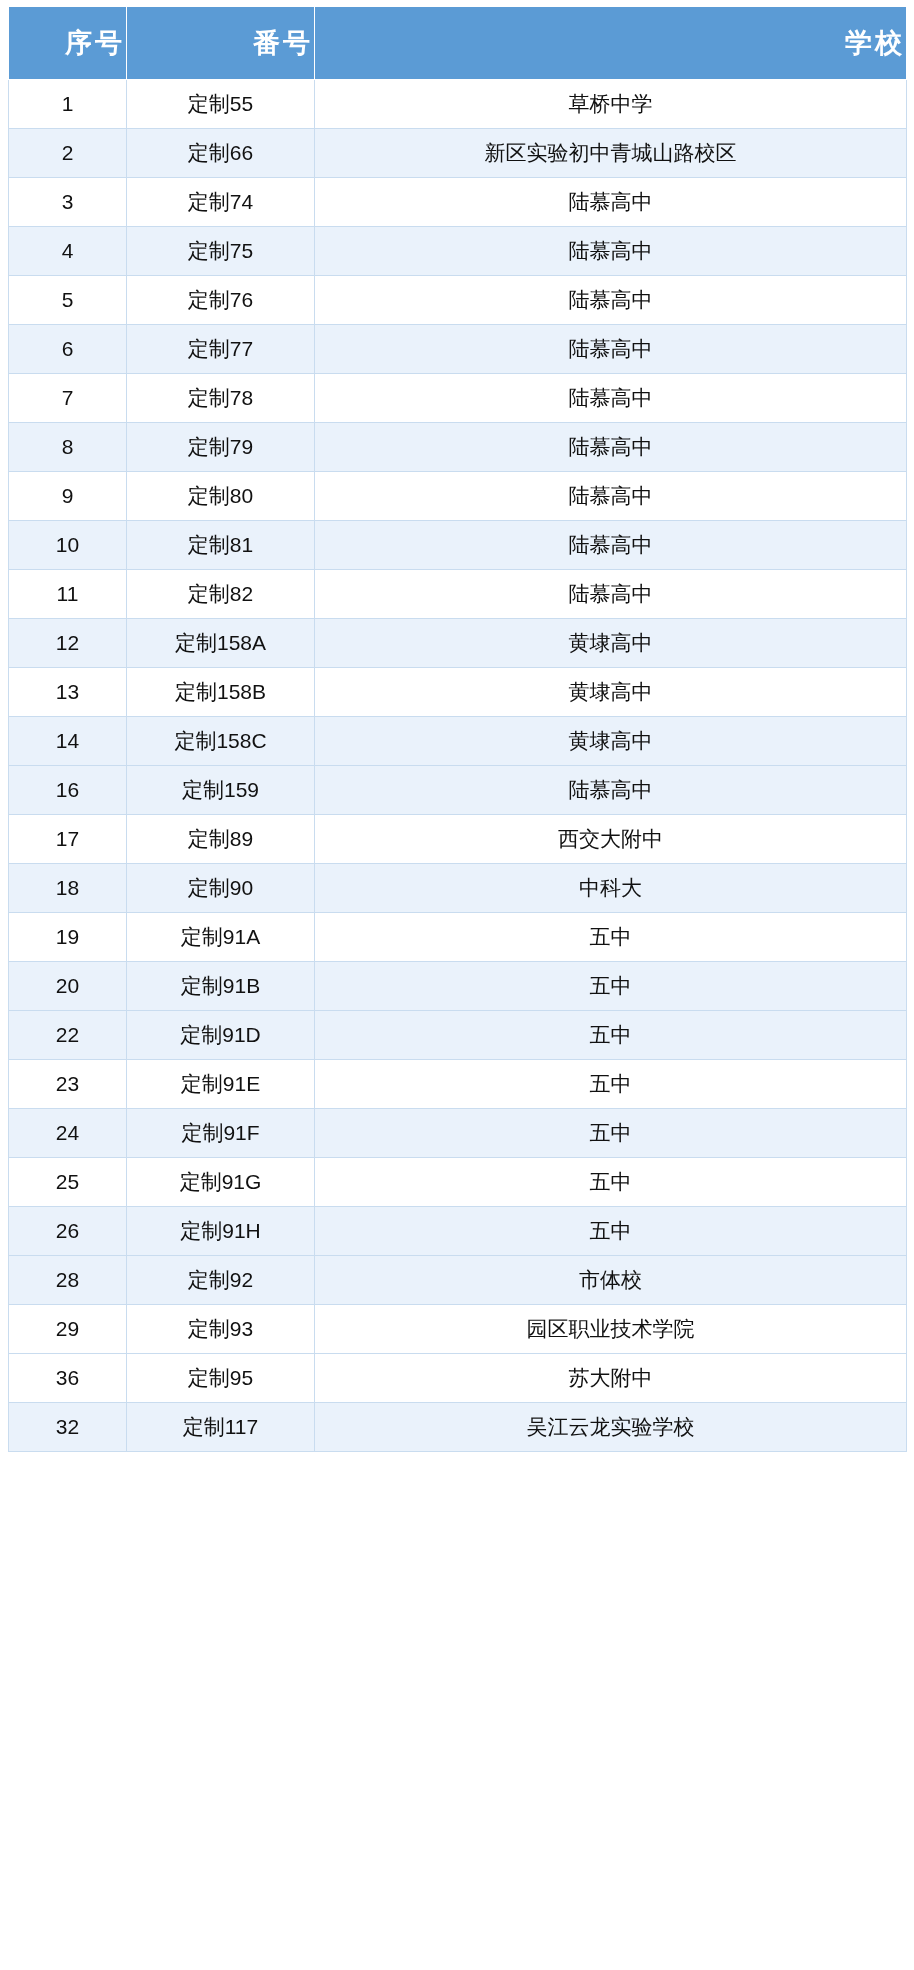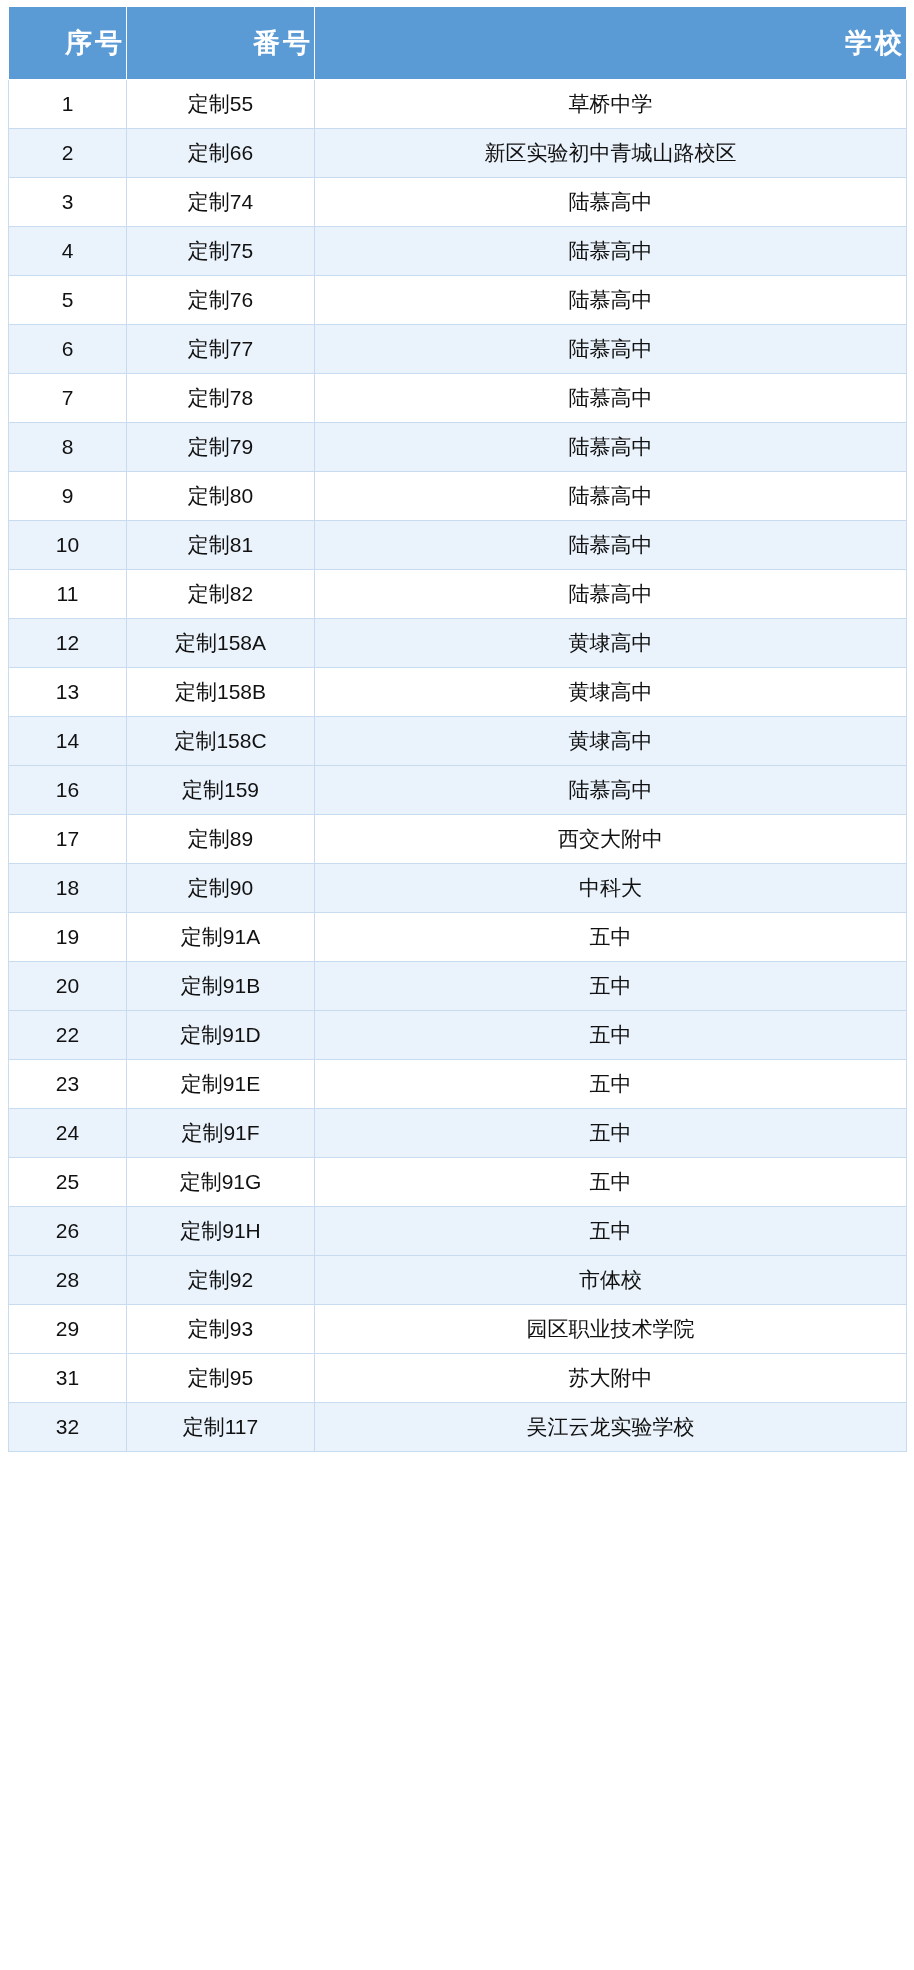--- a/index.html
+++ b/index.html
@@ -198,21 +198,21 @@
           <td class="col-seq">28</td>
           <td class="col-num">定制92</td>
           <td class="col-school">市体校</td>
         </tr>
         <tr class="odd">
           <td class="col-seq">29</td>
           <td class="col-num">定制93</td>
           <td class="col-school">园区职业技术学院</td>
         </tr>
         <tr class="odd">
-          <td class="col-seq">31</td>
+          <td class="col-seq">36</td>
           <td class="col-num">定制95</td>
           <td class="col-school">苏大附中</td>
         </tr>
         <tr class="even">
           <td class="col-seq">32</td>
           <td class="col-num">定制117</td>
           <td class="col-school">吴江云龙实验学校</td>
         </tr>
       </tbody>
   </table>

